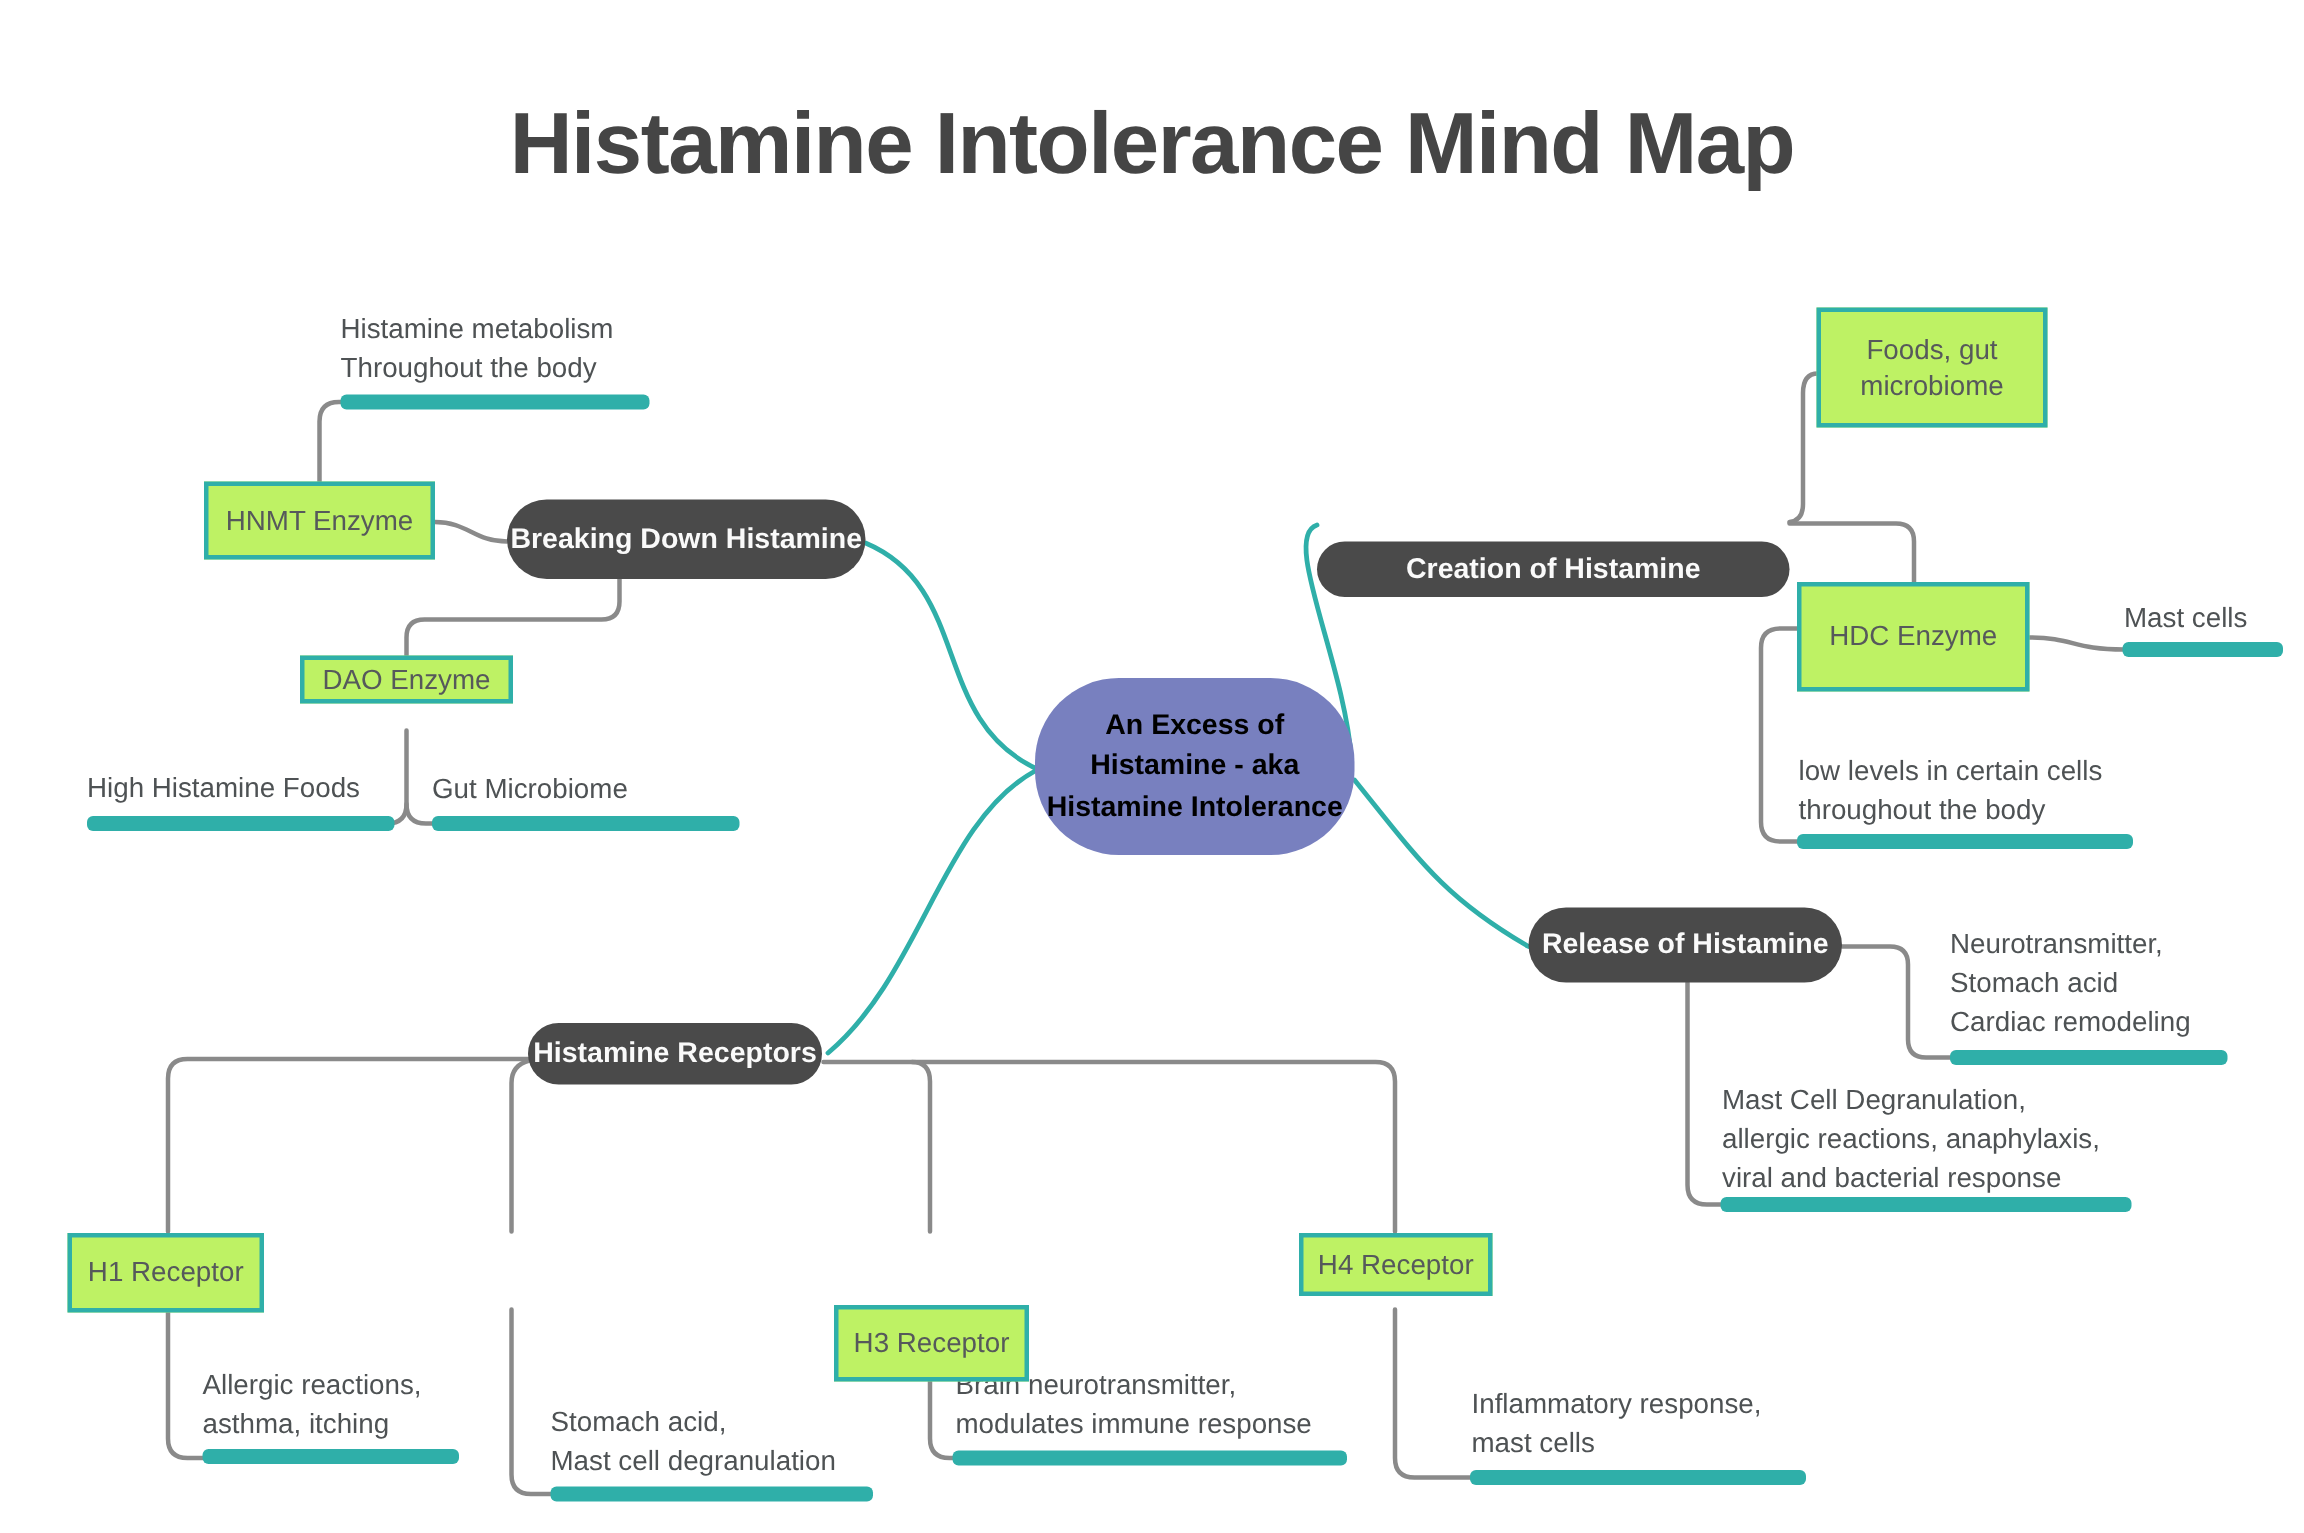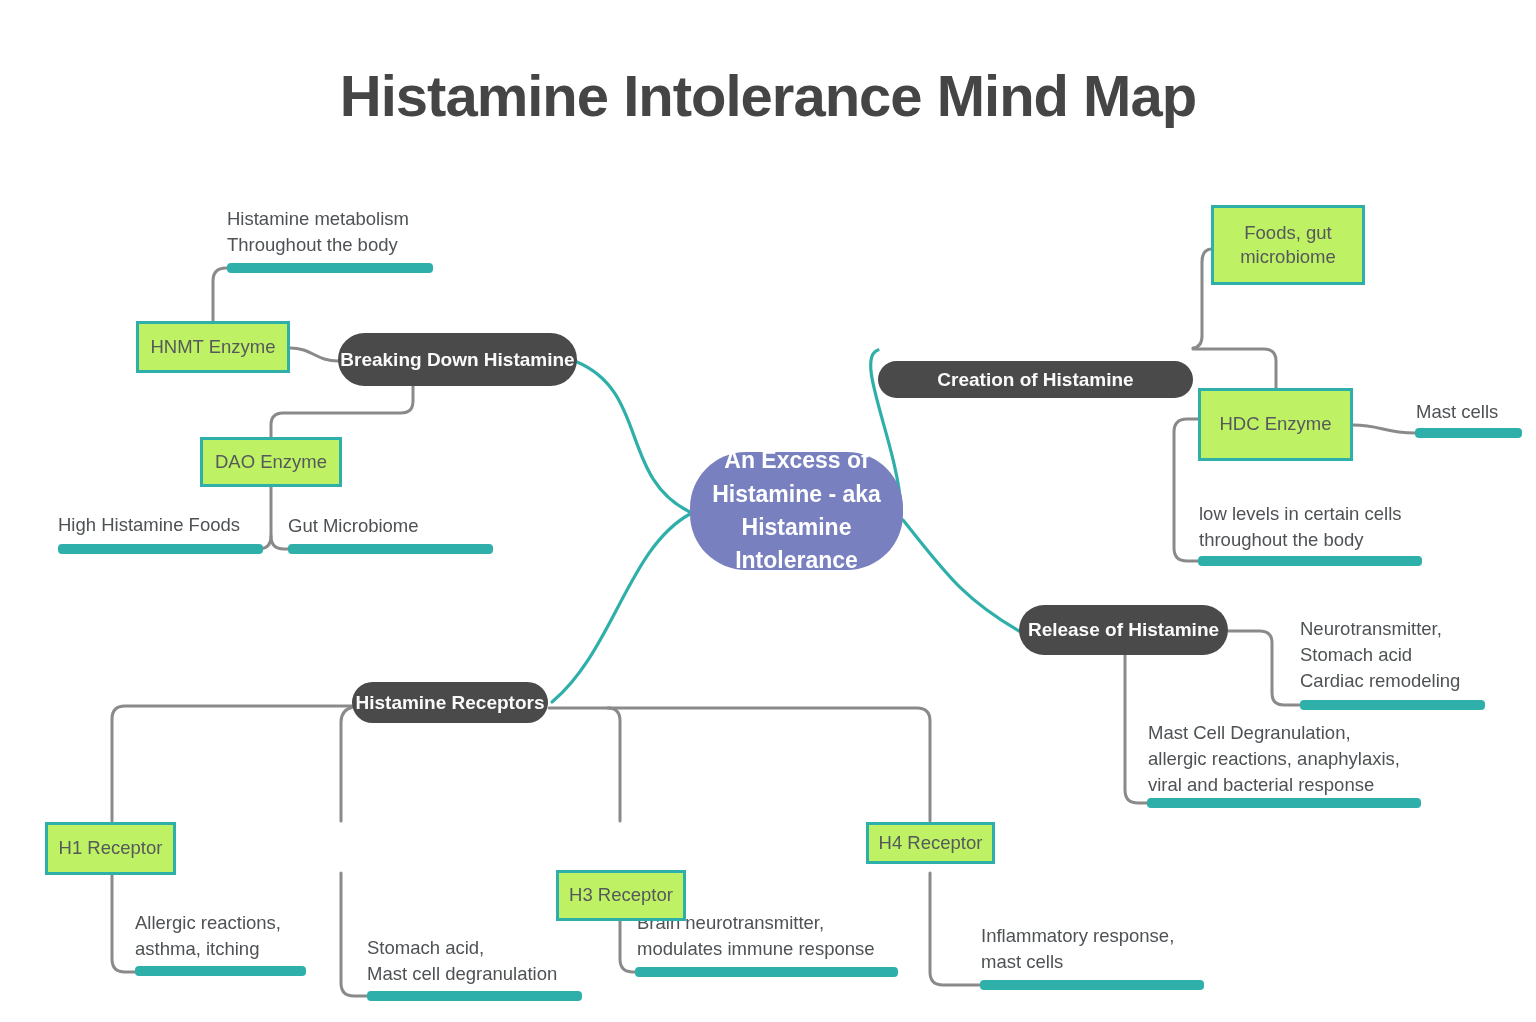--- a/index.html
+++ b/index.html
@@ -6,21 +6,21 @@
   body{width:1536px;height:1022px;position:relative;overflow:hidden;
        font-family:"Liberation Sans","DejaVu Sans",sans-serif;}
   #canvas{position:absolute;inset:0;width:1536px;height:1022px;}
   #wires{position:absolute;left:0;top:0;z-index:1;}
   .title{position:absolute;left:0;right:0;top:62px;text-align:center;
          font-size:58px;font-weight:600;color:#454545;letter-spacing:-1px;z-index:3;}
   .hub{position:absolute;background:#4A4A4A;border-radius:27px;display:flex;
        align-items:center;justify-content:center;color:#FAFAFA;font-size:19px;
        font-weight:600;z-index:4;text-align:center;}
   .center-node{position:absolute;background:#7880BF;border-radius:56px;display:flex;
-       align-items:center;justify-content:center;color:#ffffff;font-size:23px;
+       align-items:center;justify-content:center;color:#000000;font-size:19px;
        font-weight:600;text-align:center;line-height:1.45;white-space:pre-line;z-index:4;}
   .node-box{position:absolute;background:#bef264;border:3px solid #2FAFA9;
        box-sizing:border-box;display:flex;align-items:center;justify-content:center;
        color:#56595B;font-size:18.5px;text-align:center;line-height:1.3;
        white-space:pre-line;z-index:4;}
   .ann{position:absolute;color:#4E5254;font-size:18.5px;line-height:1.4;
        white-space:pre-line;z-index:3;}
   .bar{position:absolute;height:10px;background:#2FAFA9;border-radius:4px;z-index:2;}
 </style>
 </head>
@@ -63,21 +63,21 @@
   <div class="center-node" style="left:690px;top:452px;width:213px;height:118px;">An Excess of
 Histamine - aka
 Histamine Intolerance</div>
 
   <div class="hub" style="left:338px;top:333px;width:239px;height:53px;">Breaking Down Histamine</div>
   <div class="hub" style="left:878px;top:324px;width:315px;height:37px;margin-top:37px;">Creation of Histamine</div>
   <div class="hub" style="left:1019px;top:605px;width:209px;height:50px;">Release of Histamine</div>
   <div class="hub" style="left:352px;top:682px;width:196px;height:41px;">Histamine Receptors</div>
 
   <div class="node-box" style="left:136px;top:321px;width:154px;height:52px;">HNMT Enzyme</div>
-  <div class="node-box" style="left:200px;top:437px;width:142px;height:50px;">DAO Enzyme</div>
+  <div class="node-box" style="left:200px;top:437px;width:142px;height:32px;">DAO Enzyme</div>
   <div class="node-box" style="left:1211px;top:205px;width:154px;height:80px;">Foods, gut
 microbiome</div>
   <div class="node-box" style="left:1198px;top:388px;width:155px;height:73px;">HDC Enzyme</div>
   <div class="node-box" style="left:45px;top:822px;width:131px;height:53px;">H1 Receptor</div>
   <div class="node-box" style="left:556px;top:822px;width:130px;height:51px;margin-top:48px;">H3 Receptor</div>
   <div class="node-box" style="left:866px;top:822px;width:129px;height:42px;">H4 Receptor</div>
 
   <div class="ann" style="left:227px;top:206px;">Histamine metabolism
 Throughout the body</div>
   <div class="ann" style="left:58px;top:512px;">High Histamine Foods</div>

